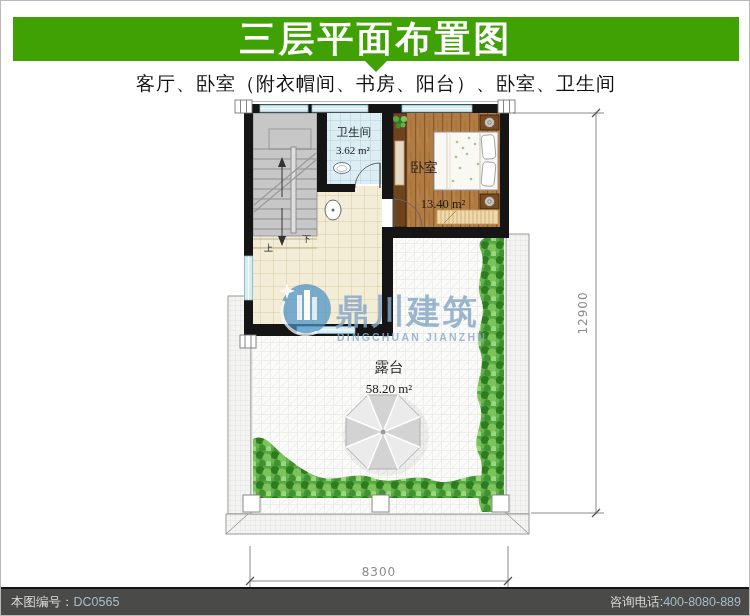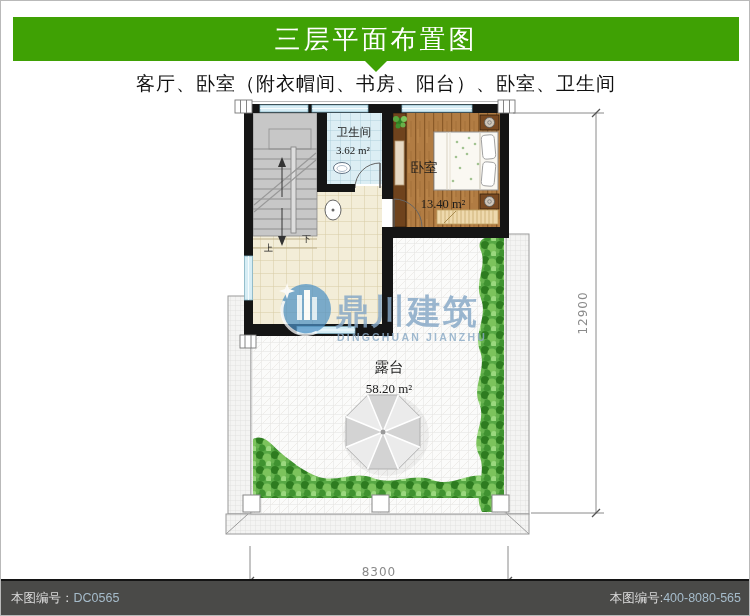--- a/index.html
+++ b/index.html
@@ -1,38 +1,38 @@
 <!DOCTYPE html>
 <html><head>
 <meta charset="utf-8">
 <style>
   html,body{margin:0;padding:0;background:#fff;}
   .page{position:relative;width:750px;height:616px;background:#fff;border:1px solid #b9b9b9;
         box-sizing:border-box;overflow:hidden;font-family:"Liberation Sans",sans-serif;}
   
   .hdr{position:absolute;left:12px;top:16px;width:726px;height:44px;background:#3fa104;
        display:flex;align-items:center;justify-content:center;}
-  .hdr-title{color:#fff;font-size:26px;font-weight:normal;letter-spacing:3px;
+  .hdr-title{color:#fff;font-size:36px;font-weight:bold;letter-spacing:3px;
              font-family:"Liberation Sans","DejaVu Sans",sans-serif;}
   .hdr-tri{position:absolute;left:364px;top:60px;width:0;height:0;
            border-left:11px solid transparent;border-right:11px solid transparent;
            border-top:11px solid #3fa104;}
   .subtitle{position:absolute;left:0;top:70px;width:750px;text-align:center;
             font-family:"Liberation Serif","DejaVu Serif",serif;font-size:19px;
             color:#101010;letter-spacing:1px;}
   
   .plan{position:absolute;left:0;top:0;}
   .rlabel{font-family:"Liberation Serif","DejaVu Serif",serif;fill:#1b1b1b;}
   .dimtxt{font-family:"DejaVu Sans","Liberation Sans",sans-serif;fill:#8a8a8a;font-size:12px;letter-spacing:1px;}
   .wm-cn{font-family:"Liberation Serif","DejaVu Serif",serif;font-weight:bold;fill:#85a7c6;
          font-size:34px;letter-spacing:2px;}
   .wm-en{font-family:"Liberation Sans","DejaVu Sans",sans-serif;fill:#8cabc6;
          font-size:10.5px;letter-spacing:2.2px;font-weight:bold;}
   
-  .footer{position:absolute;left:0;bottom:0;width:750px;height:36px;background:#4a4a48;
+  .footer{position:absolute;left:0;bottom:0;width:750px;height:28px;background:#4a4a48;
           border-top:2px solid #141414;box-sizing:border-box;display:flex;align-items:center;
           justify-content:space-between;padding:0 10px;font-size:12.5px;white-space:nowrap;margin-top:17px;}
   .footer .lab{color:#dcdcdc;}
   .footer .val{color:#a6bccb;}
 </style>
 </head>
 <body>
 
 <div class="page">
 
@@ -264,16 +264,16 @@
   </svg>
 
   <div class="hdr">
     <span class="hdr-title">三层平面布置图</span>
   </div>
   <div class="hdr-tri"></div>
   <div class="subtitle">客厅、卧室（附衣帽间、书房、阳台）、卧室、卫生间</div>
 
   <div class="footer">
     <span><span class="lab">本图编号：</span><span class="val">DC0565</span></span>
-    <span><span class="lab">本图编号:</span><span class="val">400-8080-565</span></span>
+    <span><span class="lab">咨询电话:</span><span class="val">400-8080-889</span></span>
   </div>
 
 </div>
 
 </body></html>

